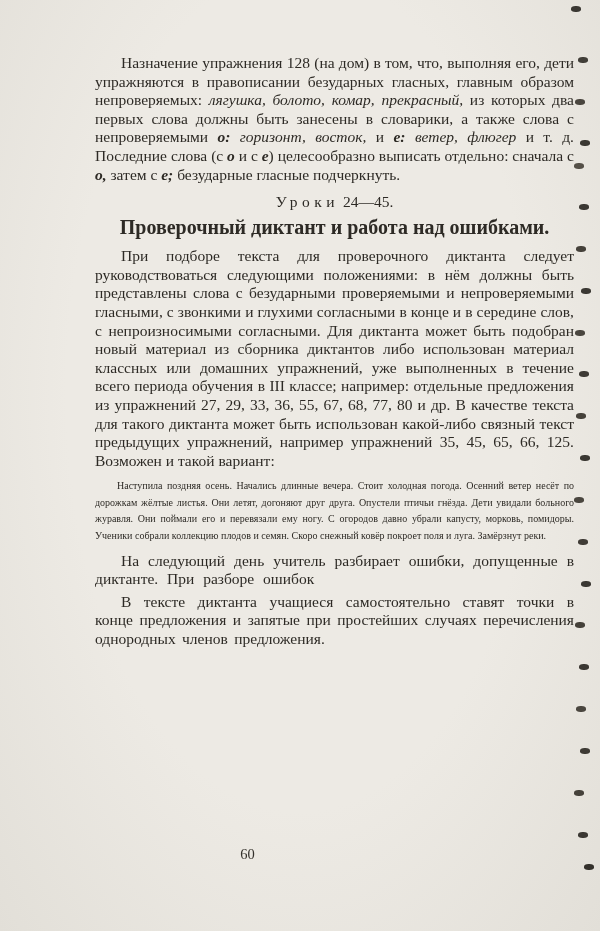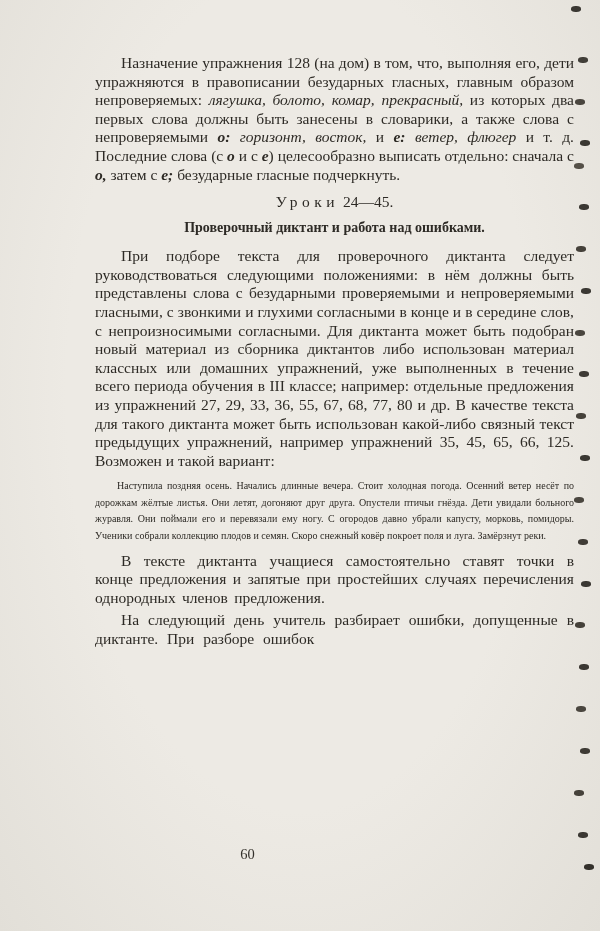--- a/index.html
+++ b/index.html
@@ -19,21 +19,21 @@
     text-align:justify;text-indent:26px;
   }
   .loose{word-spacing:2.5px;}
   .looser{word-spacing:5px;}
   .gap{margin-top:4px;}
   .heading{
     font-size:15.5px;line-height:19px;text-align:center;
     margin:8px 0 5px;
   }
   .subheading{
-    font-size:14px;line-height:19px;text-align:center;font-weight:700;
+    font-size:20px;line-height:19px;text-align:center;font-weight:700;
     margin:7px 0 10px;
   }
   .small{
     font-size:10px;line-height:16.6px;
     text-align:justify;text-indent:22px;
     margin:8px 0 7px;
   }
   .it{font-style:italic;}
   .bi{font-style:italic;font-weight:700;}
   .sp{letter-spacing:4.5px;font-family:Liberation Serif, serif;}
@@ -74,17 +74,17 @@
 <body>
 
 <div class="scan">
   <div class="artifact-strip"></div>
   <div class="text-col">
       <p class="para"><span>Назначение упражнения 128 (на дом) в том, что, выполняя его, дети упражняются в правописании безударных гласных, главным образом непроверяемых: </span><span class="it">лягушка, болото, комар, прекрасный,</span><span> из которых два первых слова должны быть занесены в словарики, а также слова с непроверяемыми </span><span class="bi">о: </span><span class="it">горизонт, восток,</span><span> и </span><span class="bi">е: </span><span class="it">ветер, флюгер</span><span> и т. д. Последние слова (с </span><span class="bi">о</span><span> и с </span><span class="bi">е</span><span>) целесообразно выписать отдельно: сначала с </span><span class="bi">о,</span><span> затем с </span><span class="bi">е;</span><span> безударные гласные подчеркнуть.</span></p>
       <p class="heading"><span class="sp">Уроки</span><span> 24—45.</span></p>
       <p class="subheading"><span>Проверочный диктант и работа над ошибками.</span></p>
       <p class="para"><span>При подборе текста для проверочного диктанта следует руководствоваться следующими положениями: в нём должны быть представлены слова с безударными проверяемыми и непроверяемыми гласными, с звонкими и глухими согласными в конце и в середине слов, с непроизносимыми согласными. Для диктанта может быть подобран новый материал из сборника диктантов либо использован материал классных или домашних упражнений, уже выполненных в течение всего периода обучения в III классе; например: отдельные предложения из упражнений 27, 29, 33, 36, 55, 67, 68, 77, 80 и др. В качестве текста для такого диктанта может быть использован какой-либо связный текст предыдущих упражнений, например упражнений 35, 45, 65, 66, 125. Возможен и такой вариант:</span></p>
       <p class="small"><span>Наступила поздняя осень. Начались длинные вечера. Стоит холодная погода. Осенний ветер несёт по дорожкам жёлтые листья. Они летят, догоняют друг друга. Опустели птичьи гнёзда. Дети увидали больного журавля. Они поймали его и перевязали ему ногу. С огородов давно убрали капусту, морковь, помидоры. Ученики собрали коллекцию плодов и семян. Скоро снежный ковёр покроет поля и луга. Замёрзнут реки.</span></p>
+      <p class="para looser gap"><span>На следующий день учитель разбирает ошибки, допущенные в диктанте. При разборе ошибок</span></p>
       <p class="para loose gap"><span>В тексте диктанта учащиеся самостоятельно ставят точки в конце предложения и запятые при простейших случаях перечисления однородных членов предложения.</span></p>
-      <p class="para looser gap"><span>На следующий день учитель разбирает ошибки, допущенные в диктанте. При разборе ошибок</span></p>
     </div>
   <div class="page-number">60</div>
 </div>
 
 </body></html>

